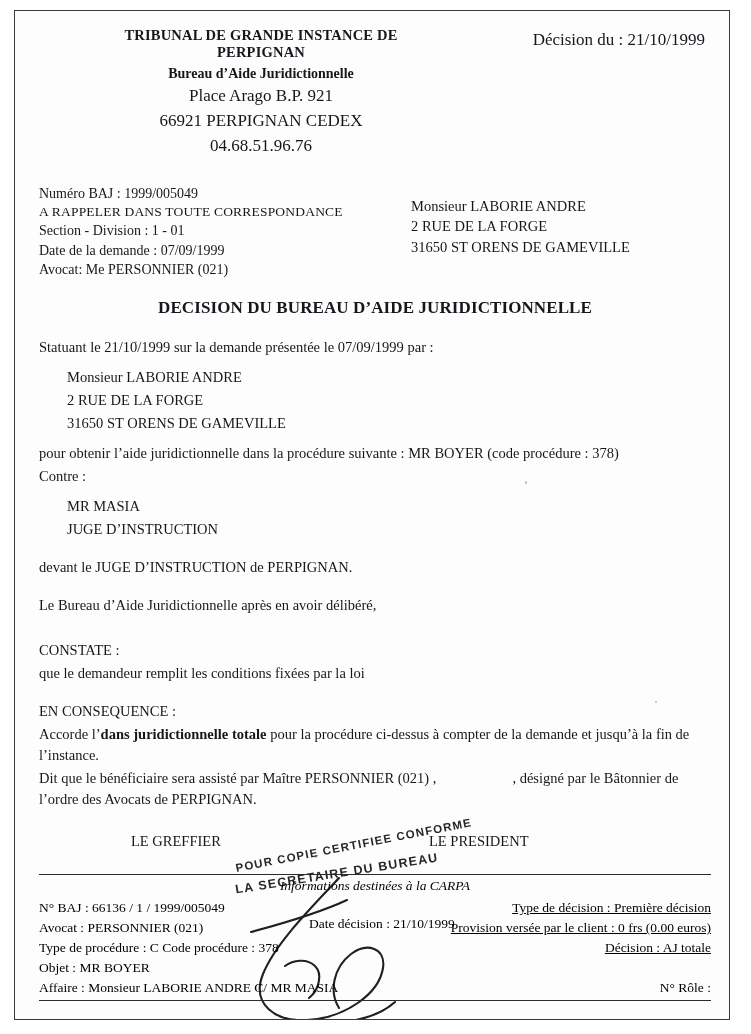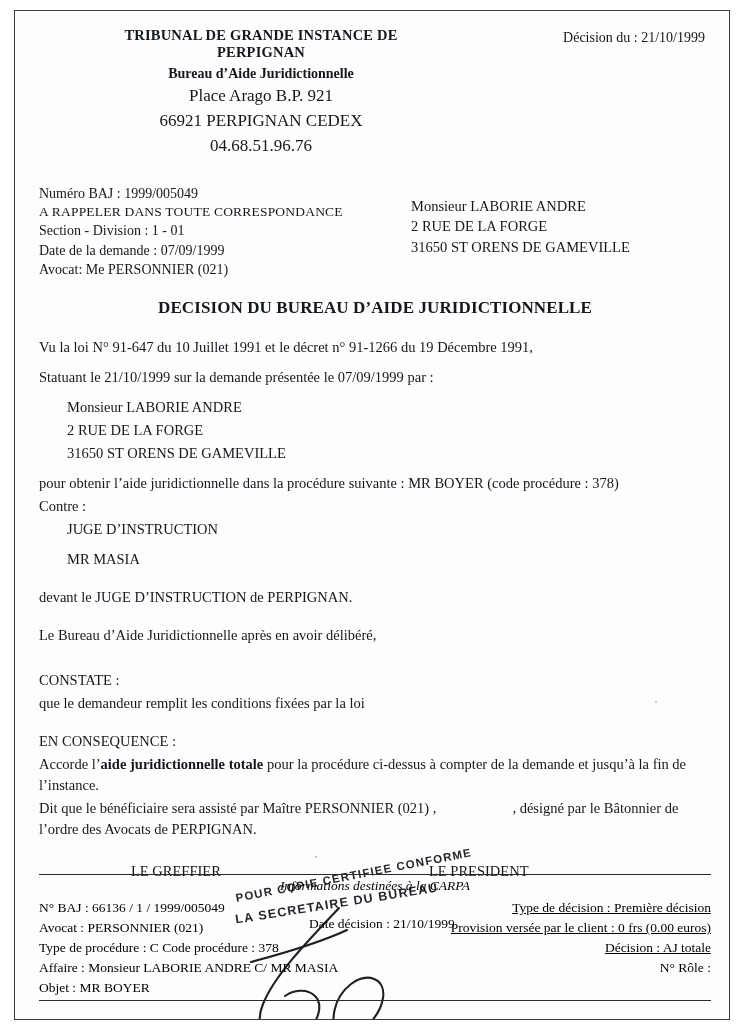--- a/index.html
+++ b/index.html
@@ -65,21 +65,21 @@
   }
   .court-addr {
     font-size: 17px;
     line-height: 1.35;
     margin-top: 2px;
   }
   .decision-date {
     position: absolute;
     right: 6px;
     top: 2px;
-    font-size: 14px;
+    font-size: 17px;
     white-space: nowrap;
   }
 
   
   .idblock {
     position: relative;
     margin-top: 26px;
     min-height: 86px;
   }
   .idleft {
@@ -233,35 +233,34 @@
         <div class="idright">
           <div>Monsieur LABORIE ANDRE</div>
           <div>2 RUE DE LA FORGE</div>
           <div>31650 ST ORENS DE GAMEVILLE</div>
         </div>
       </div>
 
       <div class="title">DECISION DU BUREAU D’AIDE JURIDICTIONNELLE</div>
 
       <div class="body">
-        <p>Vu la loi N° 91-647 du 10 Juillet 1991 et le décret n° 91-1266 du 19 Décembre 1991,</p>
         <p class="gap-s">Statuant le 21/10/1999 sur la demande présentée le 07/09/1999 par :</p>
         <p class="indent1 gap-s">Monsieur LABORIE ANDRE</p>
         <p class="indent1">2 RUE DE LA FORGE</p>
         <p class="indent1">31650 ST ORENS DE GAMEVILLE</p>
         <p class="gap-s">pour obtenir l’aide juridictionnelle dans la procédure suivante : MR BOYER  (code procédure : 378)</p>
         <p>Contre :</p>
+        <p class="indent1 gap-s">MR MASIA</p>
         <p class="indent1">JUGE D’INSTRUCTION</p>
-        <p class="indent1 gap-s">MR MASIA</p>
         <p class="gap-m">devant le JUGE D’INSTRUCTION de PERPIGNAN.</p>
         <p class="gap-m">Le Bureau d’Aide Juridictionnelle après en avoir délibéré,</p>
         <p class="gap-l">CONSTATE :</p>
         <p>que le demandeur remplit les conditions fixées par la loi</p>
         <p class="gap-m">EN CONSEQUENCE :</p>
-        <p><span>Accorde l’</span><b class="tight">aide juridictionnelle totale</b><span> pour la procédure ci-dessus à compter de la demande et jusqu’à la fin de l’instance.</span></p>
+        <p><span>Accorde l’</span><b class="tight">dans juridictionnelle totale</b><span> pour la procédure ci-dessus à compter de la demande et jusqu’à la fin de l’instance.</span></p>
         <p><span>Dit que le bénéficiaire sera assisté par Maître  PERSONNIER (021) ,</span><span style="display:inline-block;width:76px;"></span><span>, désigné par le Bâtonnier de l’ordre des Avocats de PERPIGNAN.</span></p>
       </div>
 
       <div class="sigrow">
         <div class="sig-greffier">LE GREFFIER</div>
         <div class="sig-president">LE PRESIDENT</div>
       </div>
 
       <div class="sigarea">
         <div class="stamp">
@@ -291,23 +290,23 @@
       </div>
       <div class="frow">
         <span class="fcol-a">Avocat : PERSONNIER (021)</span>
         <span class="fcol-c">Provision versée par le client : 0 frs (0.00 euros)</span>
       </div>
       <div class="frow">
         <span class="fcol-a">Type de procédure : C Code procédure : 378</span>
         <span class="fcol-c">Décision : AJ totale</span>
       </div>
       <div class="frow">
+        <span class="fcol-a">Objet :  MR BOYER</span>
+      </div>
+      <div class="frow">
         <span class="fcol-a">Affaire : Monsieur LABORIE ANDRE  C/ MR MASIA</span>
         <span class="fnum">N° Rôle :</span>
       </div>
-      <div class="frow">
-        <span class="fcol-a">Objet :  MR BOYER</span>
-      </div>
       <div class="footer-rule-bottom"></div>
     </div>
 
   </div>
 </div>
 
 </body></html>

